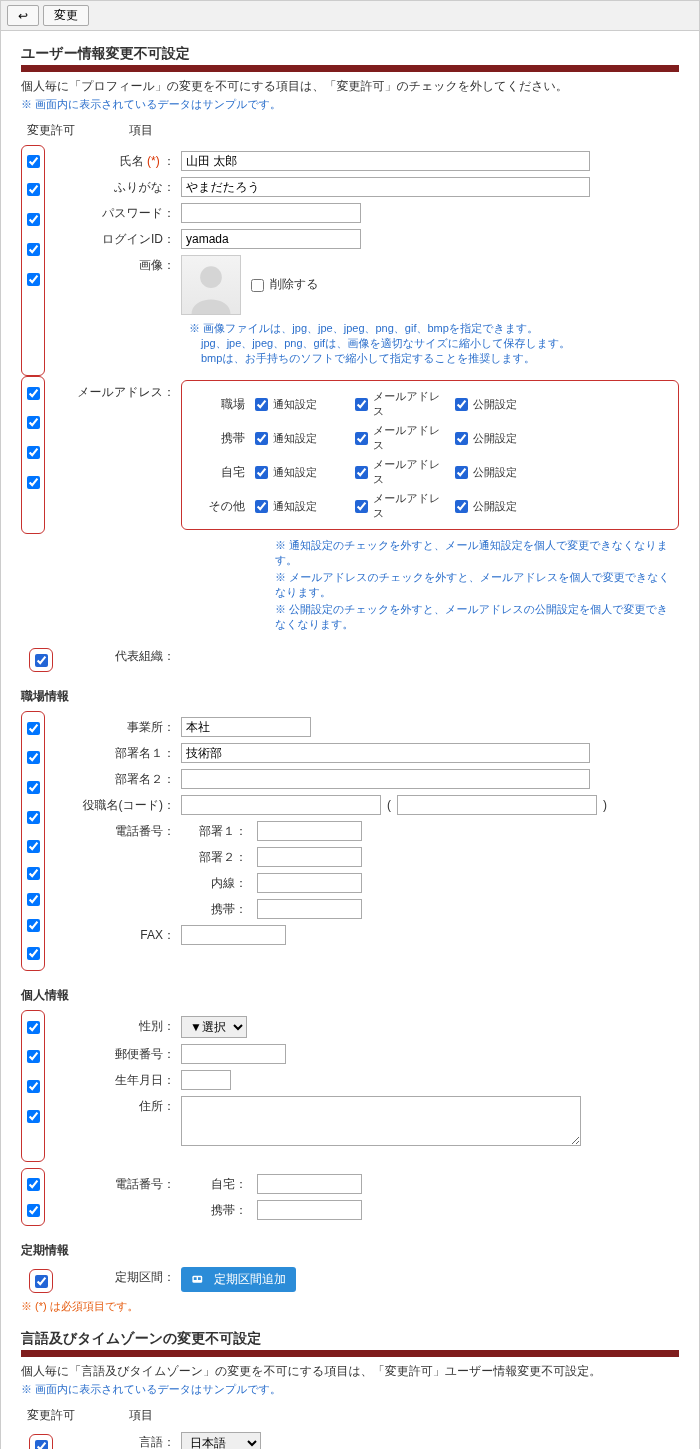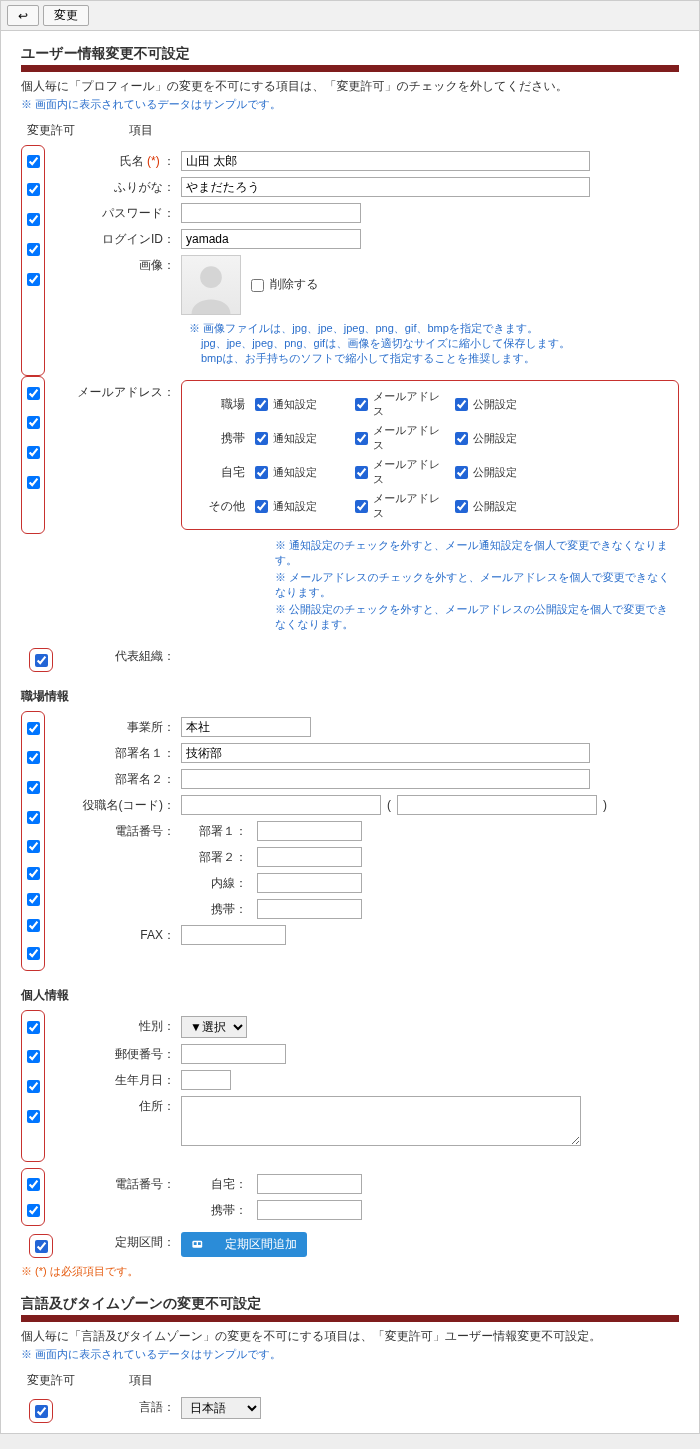--- a/index.html
+++ b/index.html
@@ -130,21 +130,21 @@
   .btn-blue {
     background: #2b8cd8;
     color: #fff;
     border: none;
     padding: 4px 10px;
     font-size: 12px;
     border-radius: 3px;
     cursor: pointer;
     display: inline-flex;
     align-items: center;
-    gap: 20px;
+    gap: 9px;
   }
   .btn-blue svg { width: 14px; height: 12px; fill: #fff; }
 </style>
 </head>
 <body>
 
 <div class="page">
 
   <div class="toolbar">
     <button>↩</button>
@@ -493,20 +493,21 @@
         <div class="row">
             <div class="lbl"></div>
             <div class="val">
               <span class="sublabel"><span>携帯</span><span>：</span></span>
               <input type="text" class="w-num" style="">
             </div>
           </div>
       </div>
     </div>
 
+    <div class="sub-heading">定期情報</div>
     <div class="row">
       <div class="perm">
           <div class="redbox">
             <input type="checkbox" checked="" style="">
           </div>
         </div>
       <div class="lbl"><span>定期区間</span><span>：</span></div>
       <div class="val">
         <button class="btn-blue">
           <svg viewBox="0 0 20 16">

